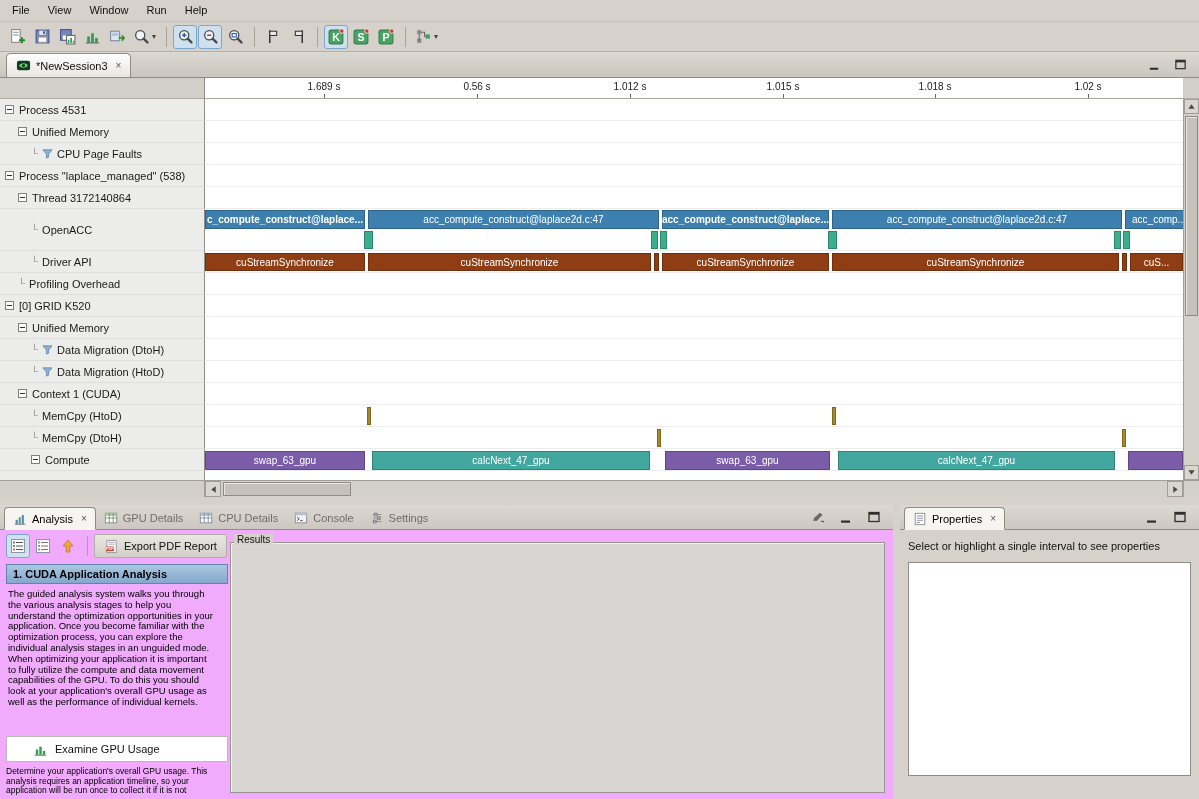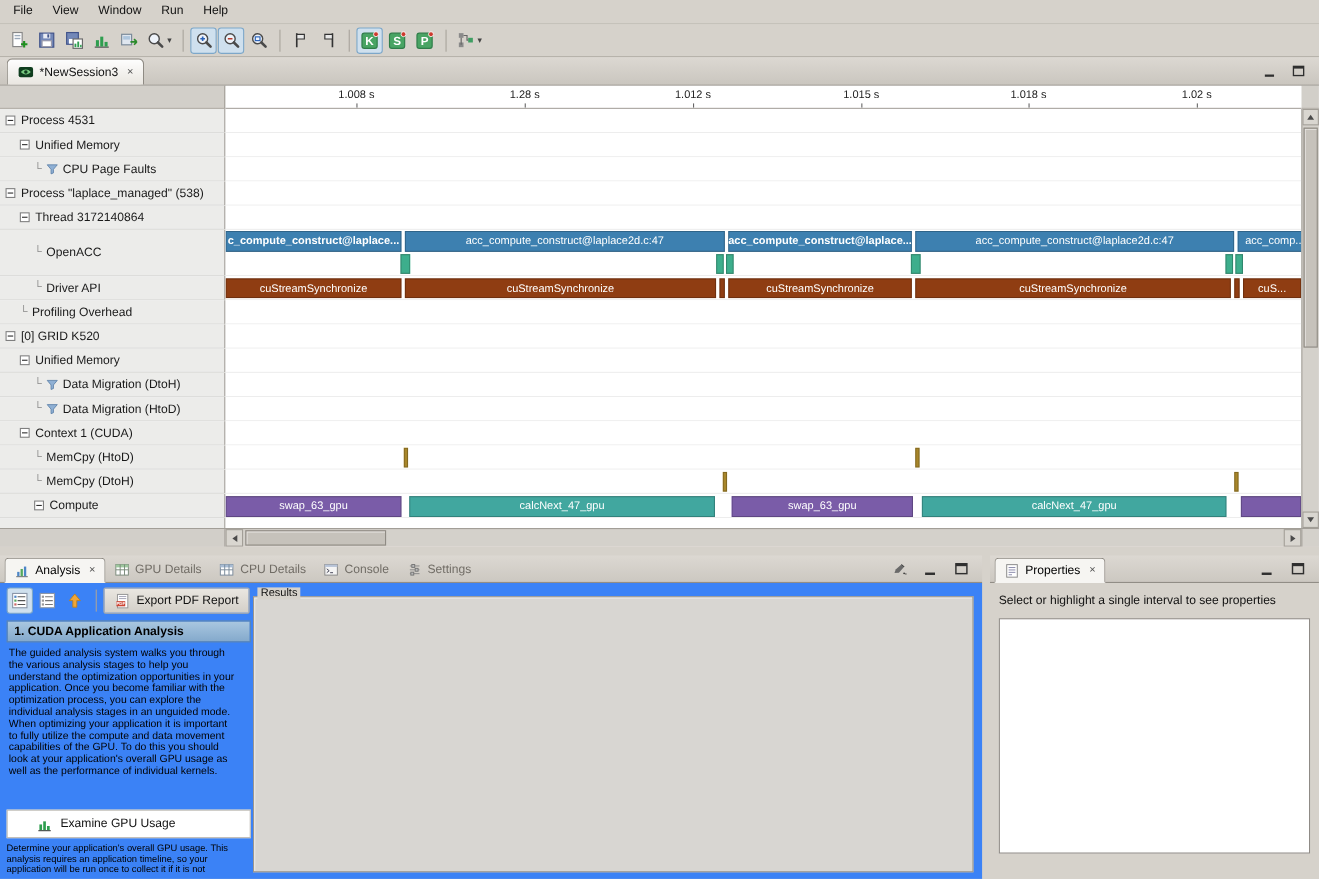--- a/index.html
+++ b/index.html
@@ -70,21 +70,21 @@
   .properties-panel{left:900px;top:505px;width:299px;height:294px}
   .view-tabbar{position:relative;height:25px;background:linear-gradient(#dcd8d2,#ccc8c1);border-bottom:1px solid #918d86;display:flex;align-items:flex-start;padding-left:4px}
   .tabs-wrap{display:flex;align-items:flex-end;height:100%}
   .view-tab{display:flex;align-items:center;gap:5px;height:23px;padding:0 8px;color:#716d66}
   .view-tab.active{background:#f6f5f2;border:1px solid #8f8b84;border-bottom-color:#f6f5f2;border-radius:4px 4px 0 0;color:#000;margin-bottom:-1px}
   .view-tab .tab-ic svg{width:14px;height:14px}
   .tabbar-btns{position:absolute;right:10px;top:4px;display:flex;gap:10px;align-items:center}
   .tbar-btn{width:18px;height:16px;display:flex;align-items:center;justify-content:center}
   .tbar-btn svg{width:14px;height:14px;display:block}
 
-  .analysis-body{position:relative;height:269px;background:#3b82f6;overflow:hidden}
+  .analysis-body{position:relative;height:269px;background:#f0abfc;overflow:hidden}
   .an-toolbar{position:absolute;left:6px;top:4px;display:flex;align-items:center}
   .an-btn{width:24px;height:24px;display:flex;align-items:center;justify-content:center;border:1px solid transparent;border-radius:3px;margin-right:1px}
   .an-btn.pressed{background:#cfe0ee;border-color:#7da7c9}
   .an-btn svg{width:16px;height:16px;display:block}
   .export-btn{display:flex;align-items:center;gap:5px;height:24px;padding:0 9px;border:1px solid #b2aea6;background:linear-gradient(#eae7e1,#d3cfc8);border-radius:2px}
   .export-btn svg{width:15px;height:15px;display:block}
   .an-col{position:absolute;left:6px;top:34px;width:222px}
   .stage-header{height:20px;background:linear-gradient(#a9c7e0,#84a9cc);border:1px solid #5f86ac;display:flex;align-items:center;padding-left:6px;font-weight:bold;font-size:11px;color:#000}
   .intro{width:210px;height:146px;overflow:hidden;font-size:9.5px;line-height:10.8px;padding:5px 0 0 2px;color:#000}
   .examine-row{display:flex;align-items:center;gap:7px;height:26px;background:#fff;border:1px solid #bdb9b2;padding-left:26px;font-size:11px;margin-top:6px}
@@ -283,23 +283,23 @@
             <rect x="2" y="2.5" width="10" height="2.2" fill="#2f2f2f"></rect>
           </svg>
         </span>
     </div>
   </div>
 
   <div class="timeline">
     <div class="tl-ruler-row">
       <div class="tl-corner"></div>
       <div class="ruler">
-          <div class="ruler-label" style="left: 119px;">1.008 s</div>
+          <div class="ruler-label" style="left: 119px;">1.689 s</div>
           <div class="ruler-tick" style="left: 119px;"></div>
-          <div class="ruler-label" style="left: 272px;">1.28 s</div>
+          <div class="ruler-label" style="left: 272px;">0.56 s</div>
           <div class="ruler-tick" style="left: 272px;"></div>
           <div class="ruler-label" style="left: 425px;">1.012 s</div>
           <div class="ruler-tick" style="left: 425px;"></div>
           <div class="ruler-label" style="left: 578px;">1.015 s</div>
           <div class="ruler-tick" style="left: 578px;"></div>
           <div class="ruler-label" style="left: 730px;">1.018 s</div>
           <div class="ruler-tick" style="left: 730px;"></div>
           <div class="ruler-label" style="left: 883px;">1.02 s</div>
           <div class="ruler-tick" style="left: 883px;"></div>
         </div>

